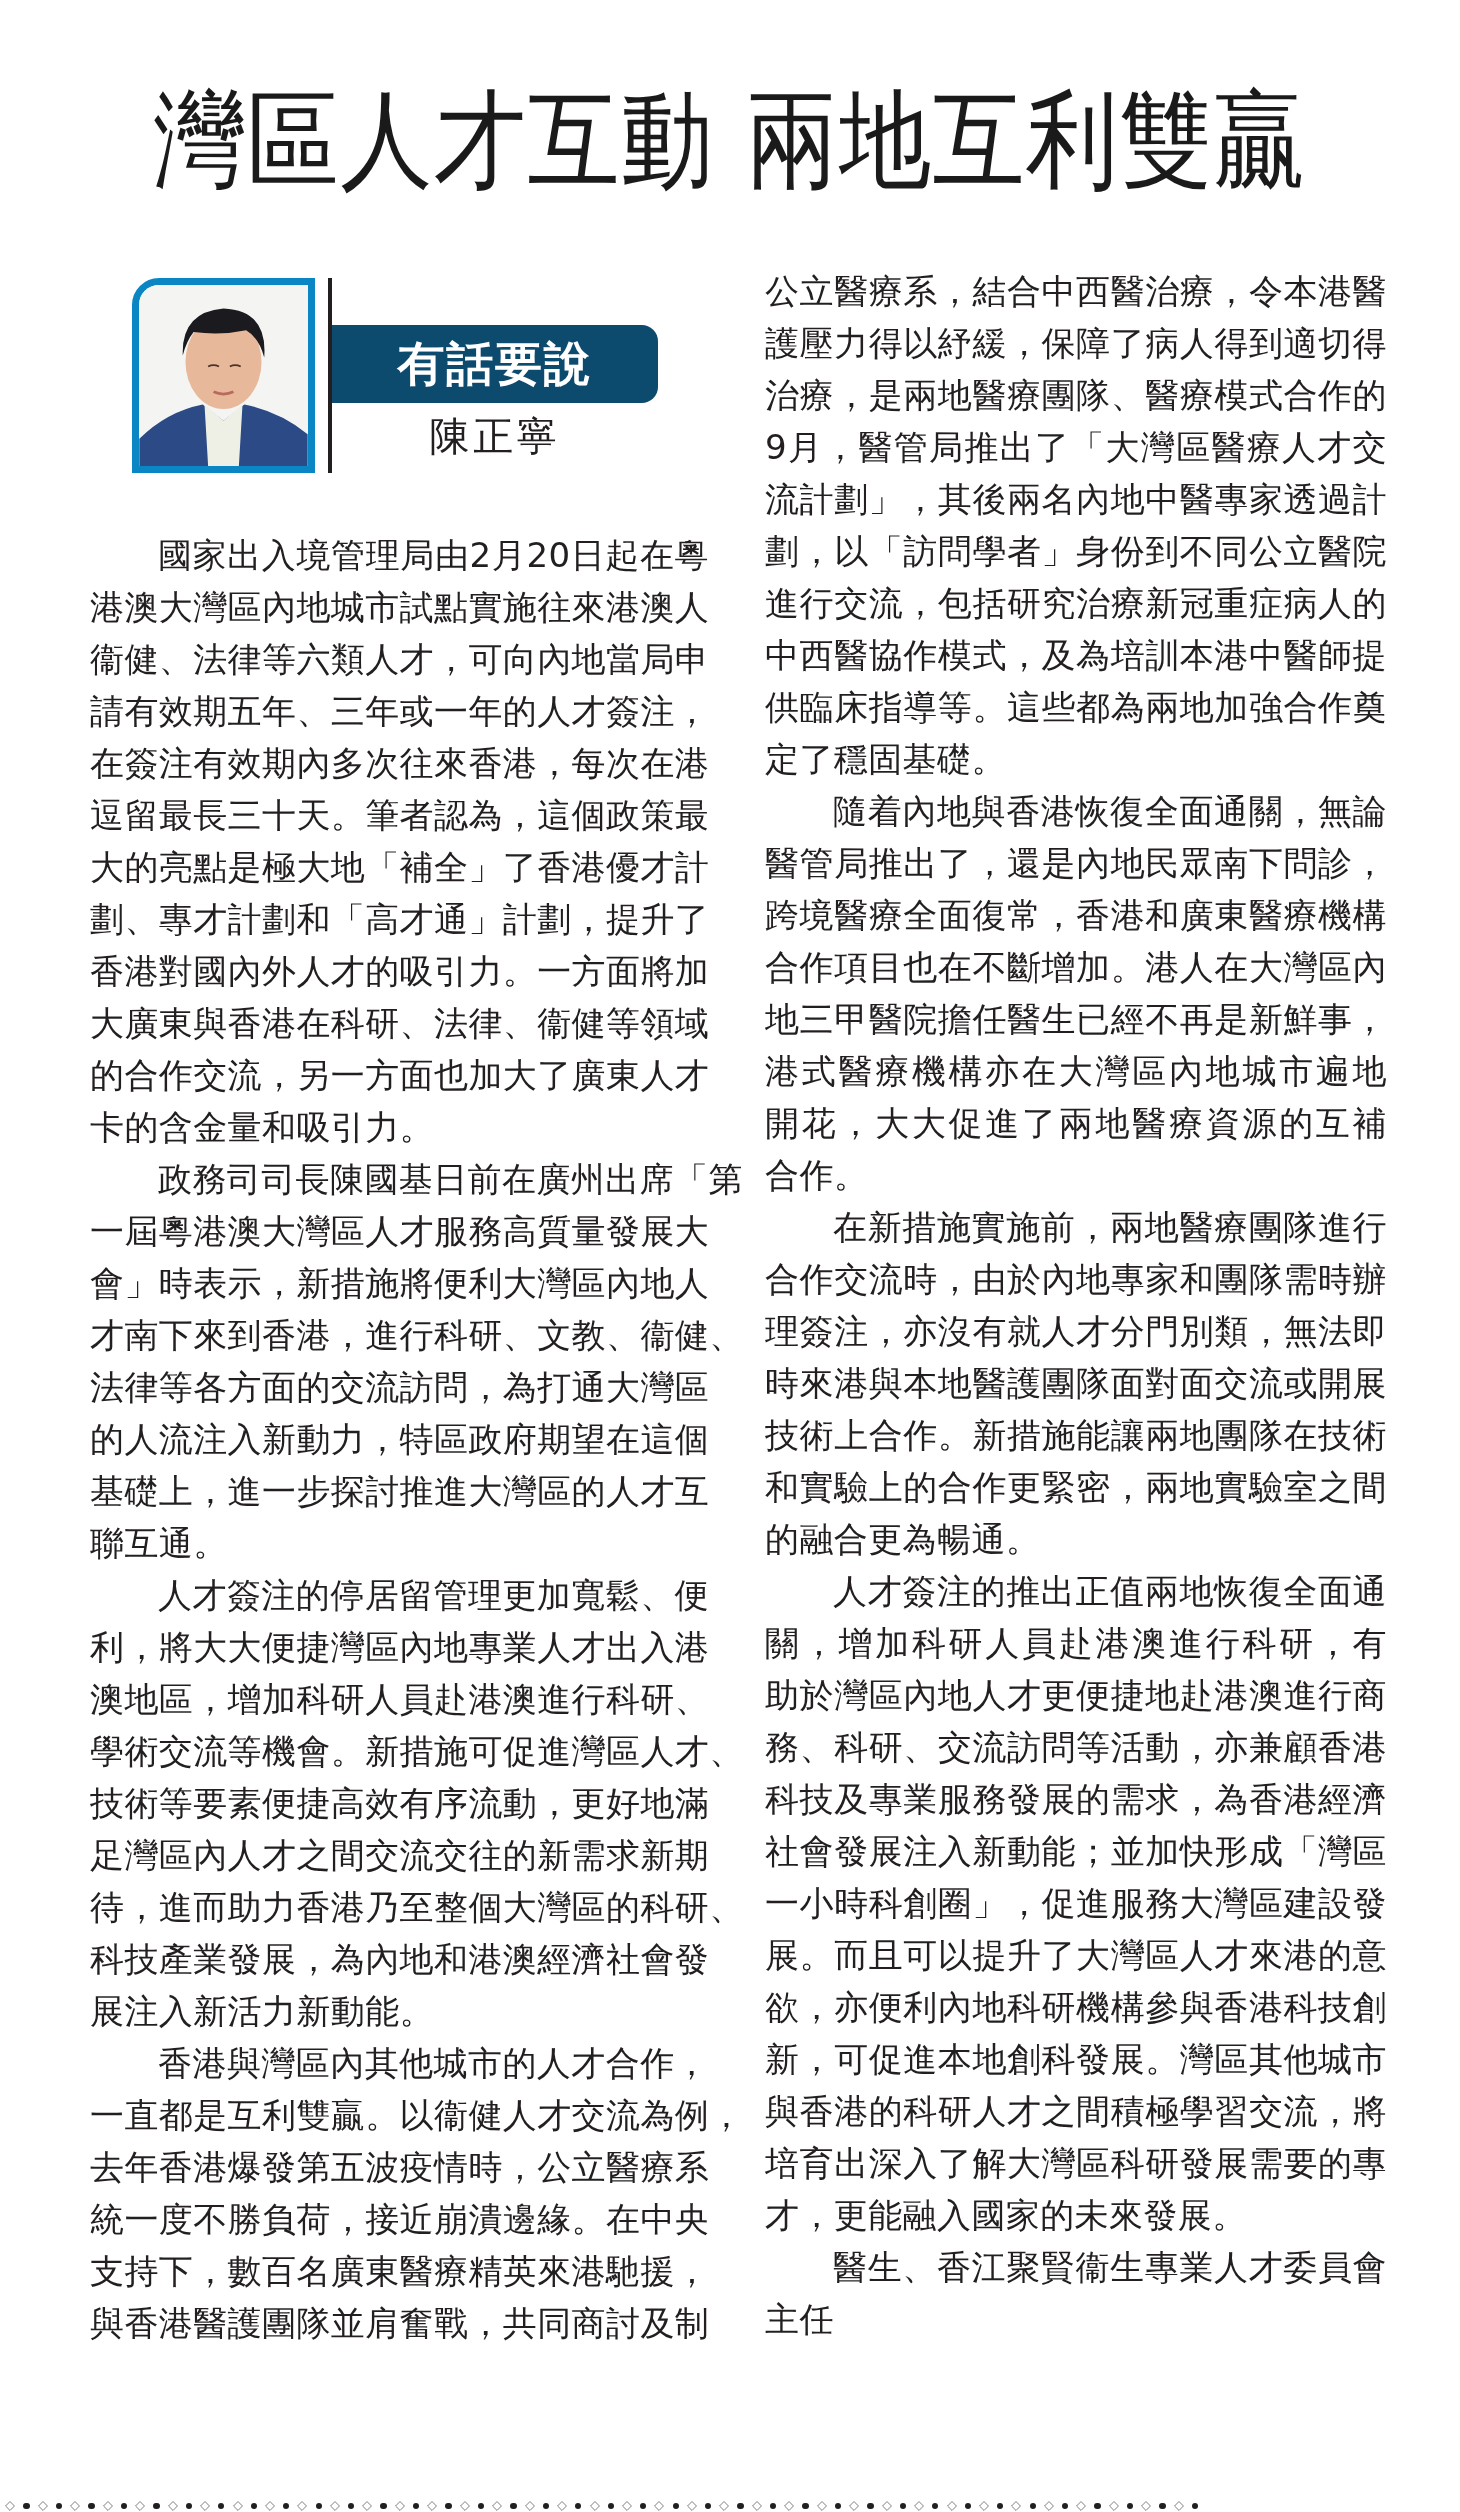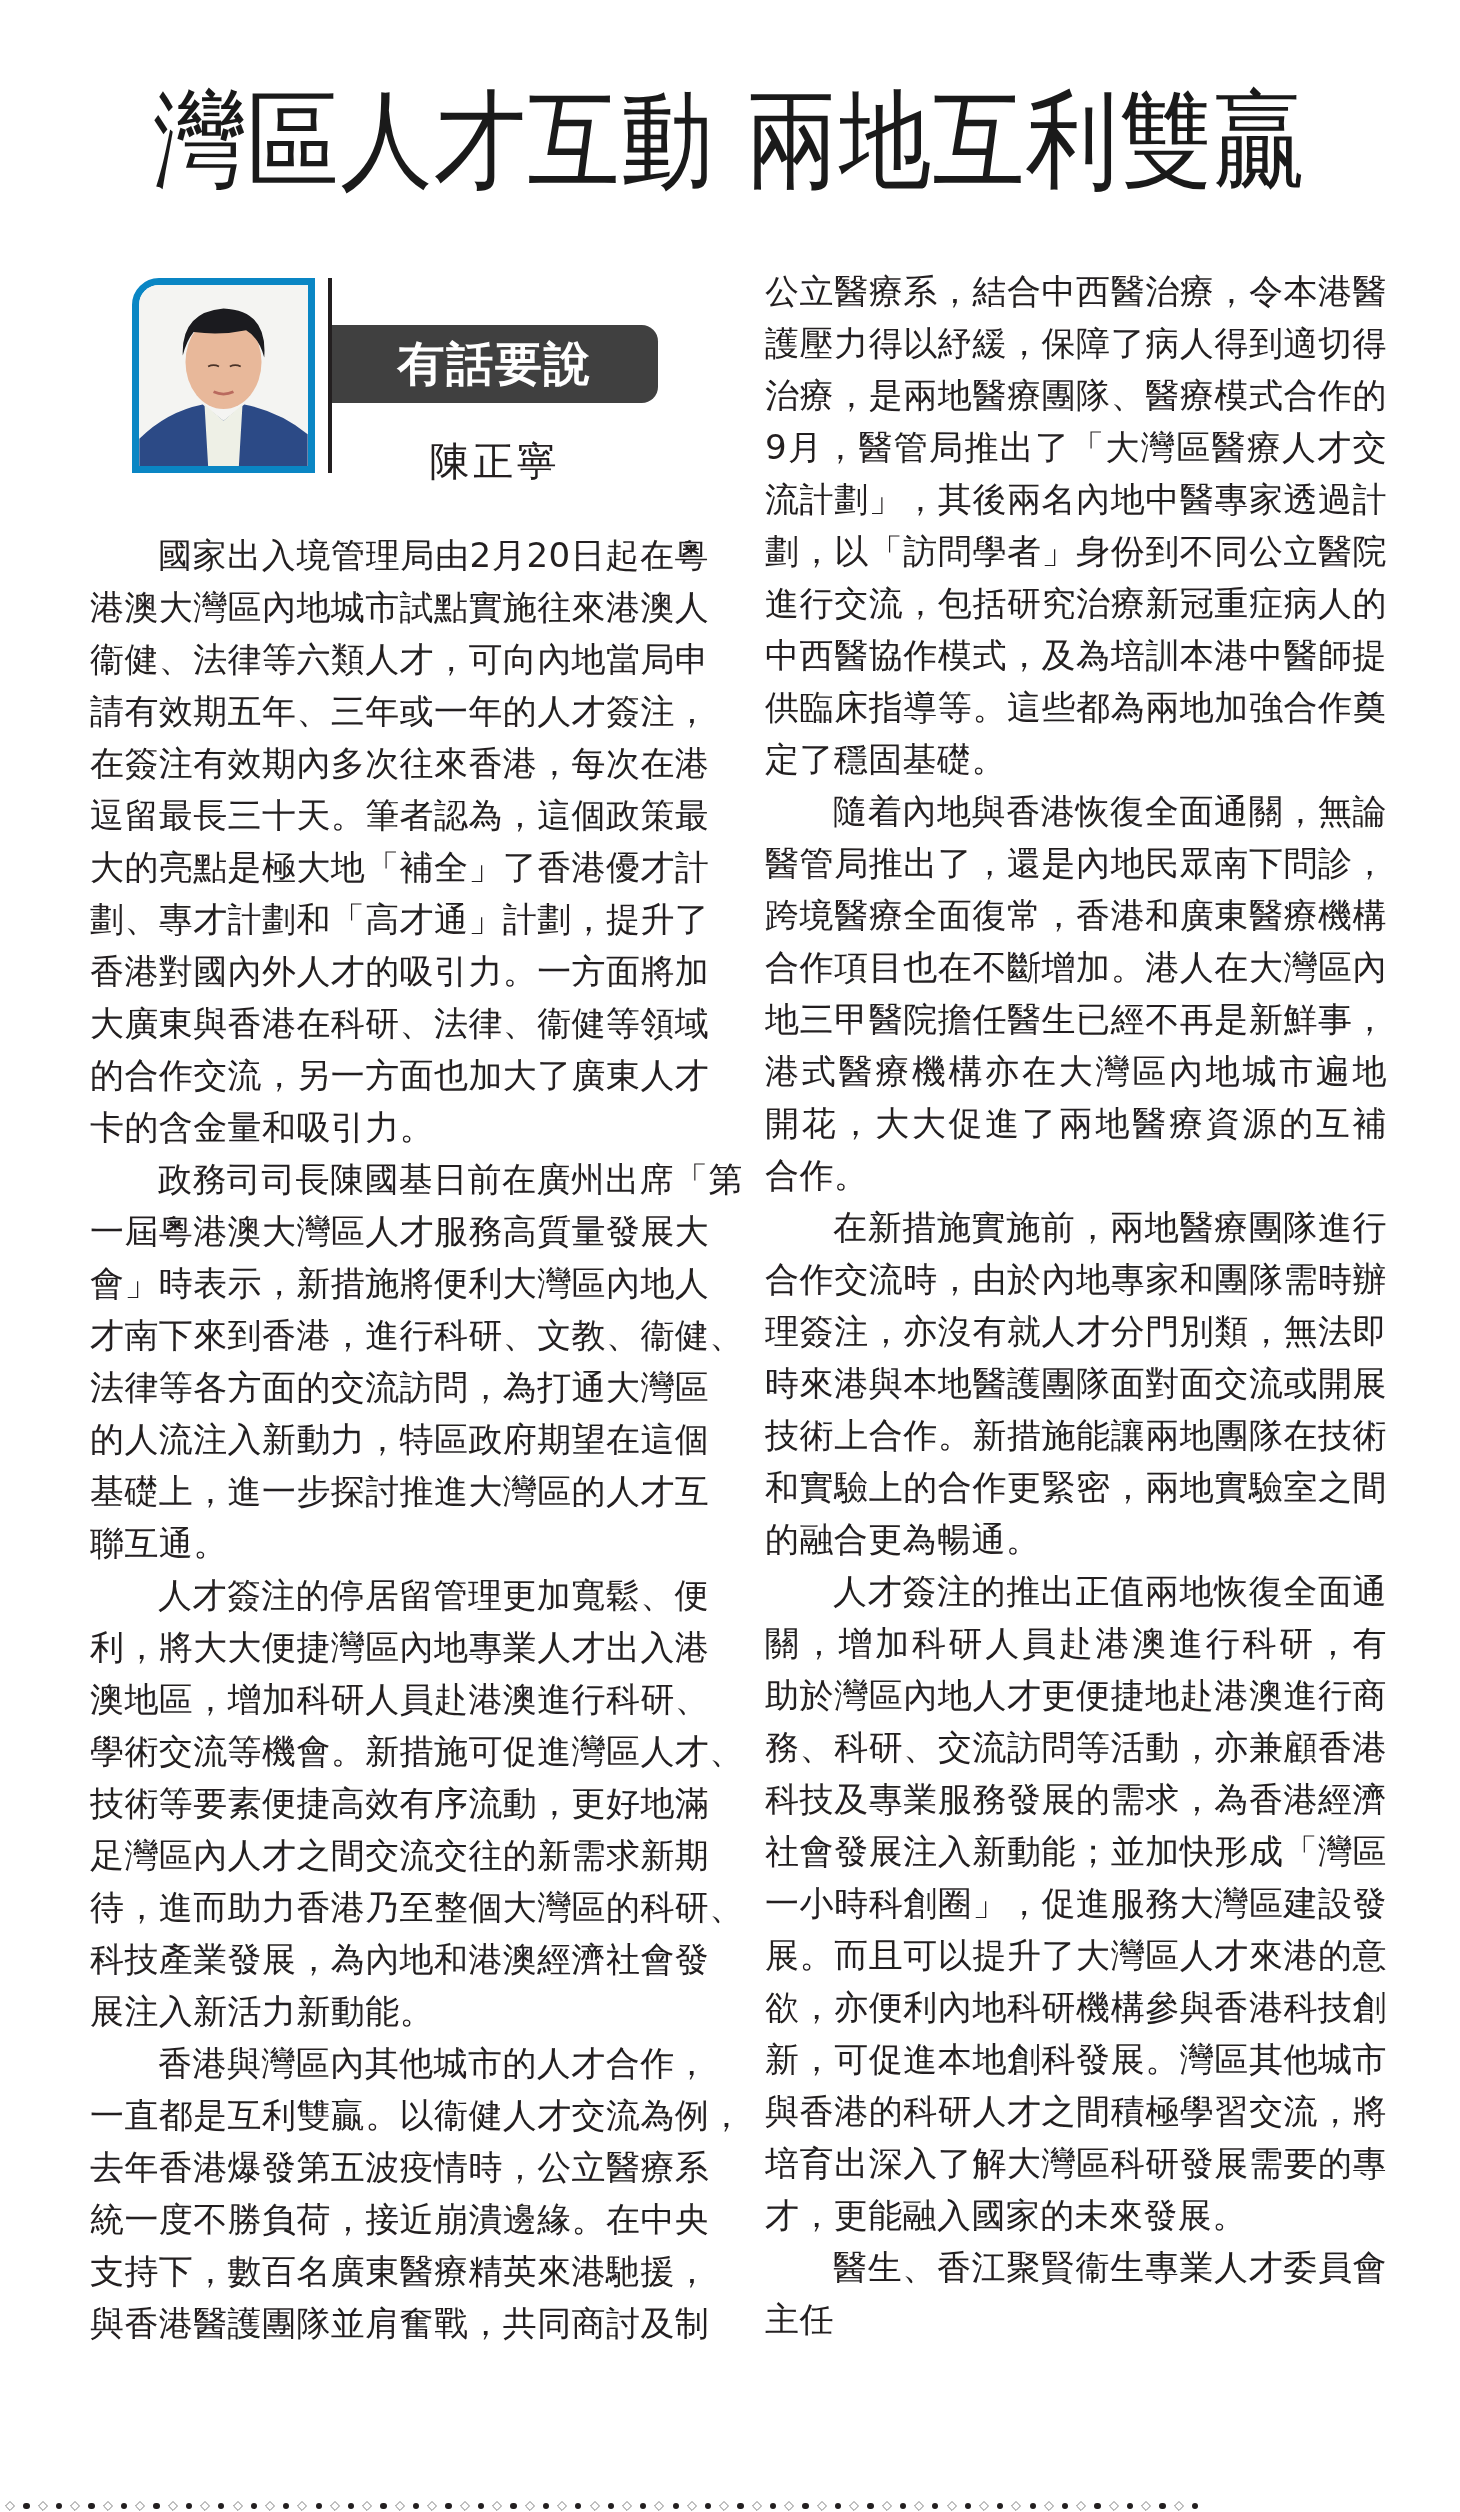--- a/index.html
+++ b/index.html
@@ -17,27 +17,27 @@
 
   .byline { position: absolute; left: 127px; top: 271px; width: 543px; height: 208px; }
   .photo-frame {
     position: absolute; left: 4.5px; top: 7.2px; width: 183px; height: 195px;
     border: 7.2px solid #0a86c4; border-top-left-radius: 27px; background: #f5f5f5; overflow: hidden;
   }
   .photo-frame svg { width: 100%; height: 100%; display: block; }
   .divider-v { position: absolute; left: 201px; top: 7.2px; width: 3.6px; height: 195px; background: #231f20; }
   .column-tag {
     position: absolute; left: 205px; top: 54px; width: 326px; height: 78px;
-    background: #404040; border-top-right-radius: 16.3px; border-bottom-right-radius: 16.3px;
+    background: #0c4a6e; border-top-right-radius: 16.3px; border-bottom-right-radius: 16.3px;
     color: #ffffff; font-weight: bold; font-size: 47px; line-height: 78px; text-align: center;
     letter-spacing: 1.8px;
   }
   .author-name {
     position: absolute; left: 205px; top: 134px; width: 326px; height: 63px;
-    font-size: 40px; line-height: 63px; text-align: center; color: #231f20; letter-spacing: 3.6px; margin-top: 25px;
+    font-size: 40px; line-height: 63px; text-align: center; color: #231f20; letter-spacing: 3.6px;
   }
 
   .col { position: absolute; font-size: 34px; line-height: 52px; color: #231f20; letter-spacing: 0.4px; }
   .col-left { left: 90px; top: 529px; width: 619px; }
   .col-right { left: 765px; top: 265px; width: 622px; }
   .col .bold { font-weight: normal; }
   .col .line { display: block; white-space: nowrap; text-align: justify; text-align-last: justify; height: 52px; overflow: visible; }
   .col .line.last { text-align-last: left; }
   .col .line.ind { padding-left: 68px; }
 

